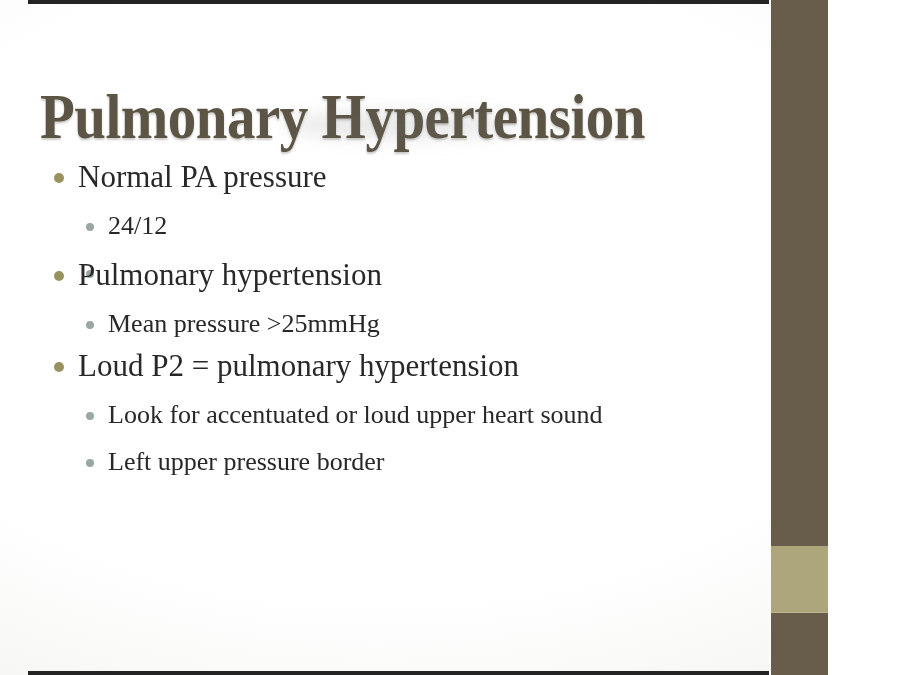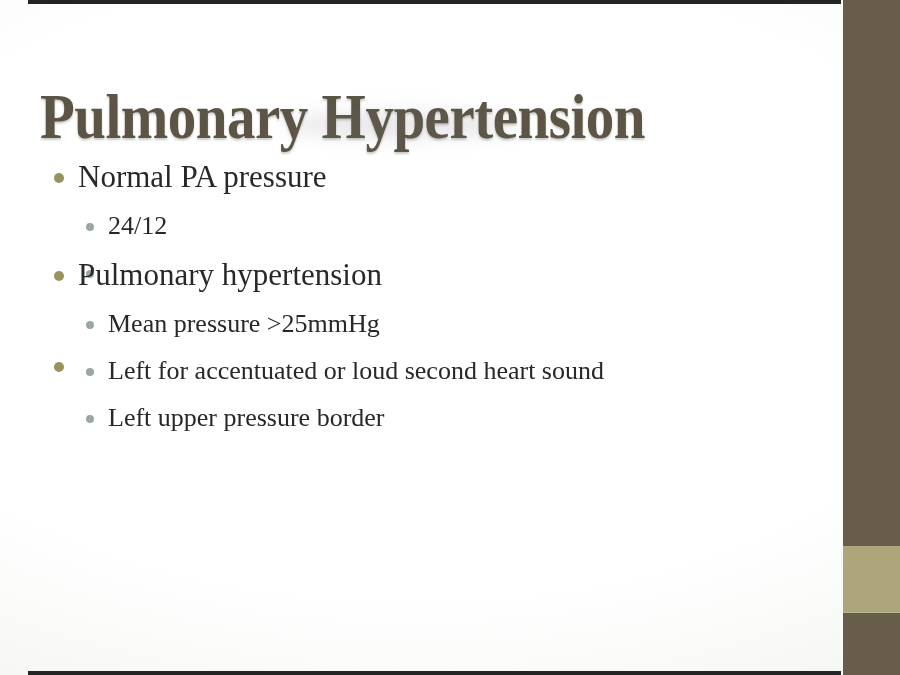--- a/index.html
+++ b/index.html
@@ -3,21 +3,21 @@
 <meta charset="utf-8">
 <style>
   html, body {
     margin: 0; padding: 0;
     width: 900px; height: 675px;
     overflow: hidden;
     font-family: "Liberation Serif", "DejaVu Serif", serif;
   }
   .stage {
     position: relative;
-    width: 900px; height: 675px;
+    width: 828px; height: 675px;
     background: radial-gradient(ellipse 115% 85% at 46% 42%, #ffffff 55%, #f7f7f5 78%, #ececea 100%);
     overflow: hidden;
   }
   
   .edge-line {
     position: absolute;
     left: 28px; width: 817px; height: 4px;
     background: var(--letterbox-edge, #111);
     opacity: 0.92;
   }
@@ -133,25 +133,26 @@
       <span class="txt">Pulmonary hypertension</span>
     </div>
 
     <div class="li l2">
       <span class="dot"></span>
       <span class="txt">Mean pressure &gt;25mmHg</span>
     </div>
 
     <div class="li l1">
       <span class="dot"></span>
+      <span class="txt">Loud P2 = pulmonary hypertension</span>
     </div>
 
     <div class="li l2">
       <span class="dot"></span>
-      <span class="txt">Left for accentuated or loud second heart sound</span>
+      <span class="txt">Look for accentuated or loud upper heart sound</span>
     </div>
 
     <div class="li l2">
       <span class="dot"></span>
       <span class="txt">Left upper pressure border</span>
     </div>
 
   </div>
 
   <div class="sidebar">

